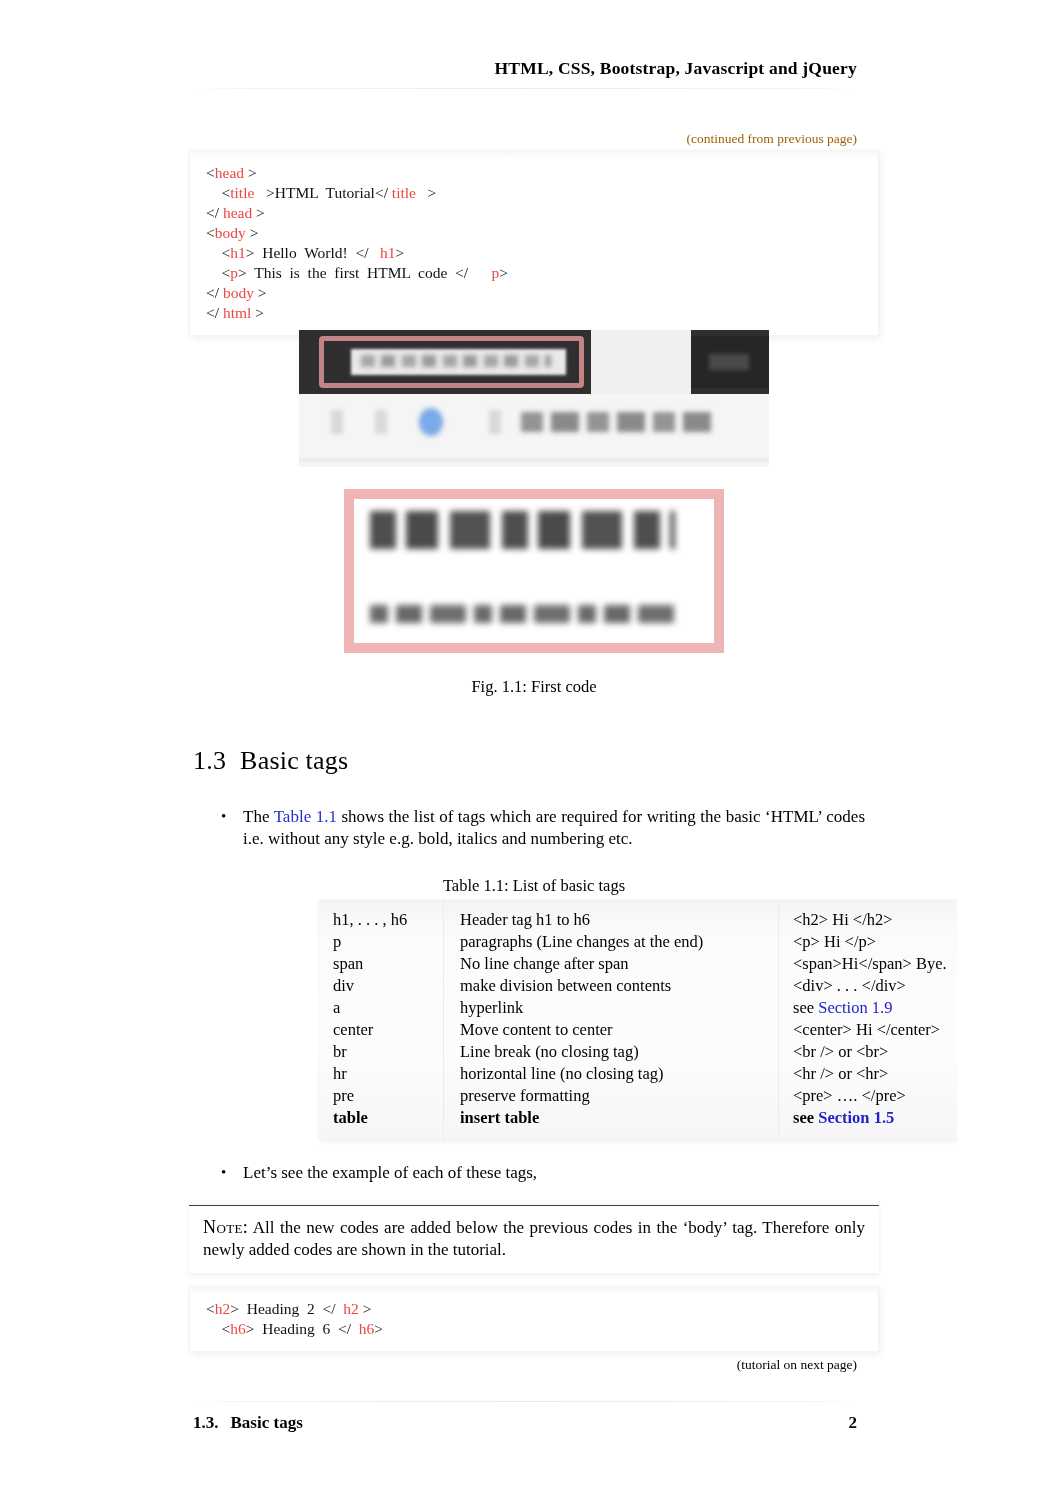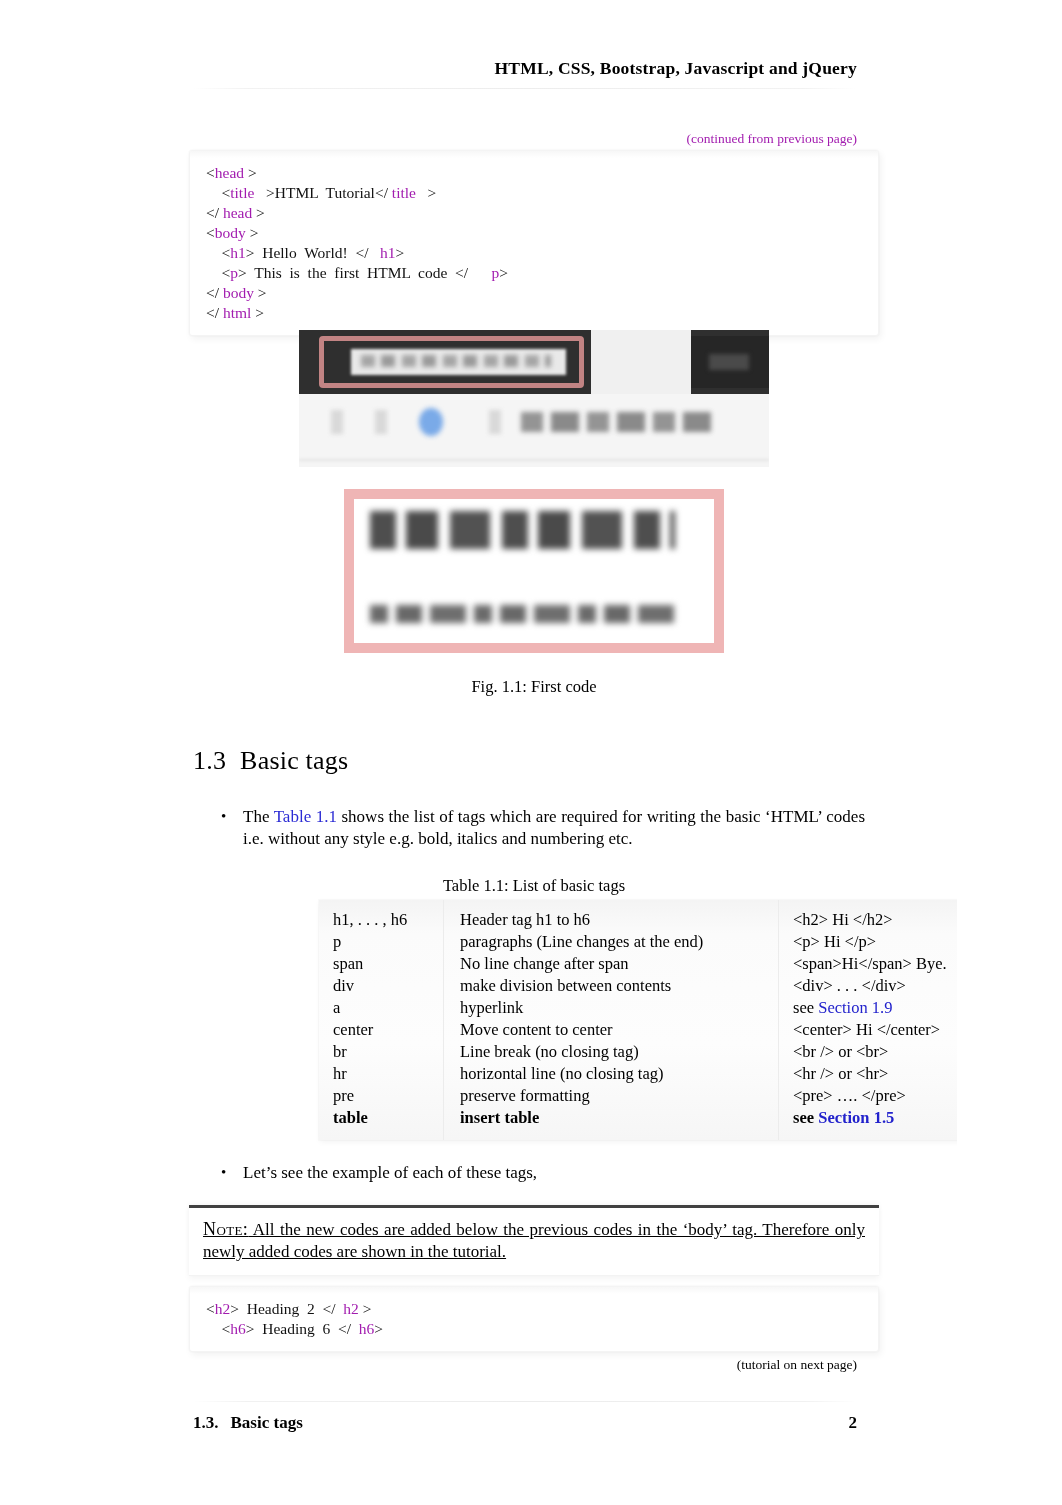--- a/index.html
+++ b/index.html
@@ -39,21 +39,21 @@
     height: 1px;
     background: linear-gradient(to right, #ffffff 0%, #f2f2f2 8%, #ededed 50%, #f2f2f2 92%, #ffffff 100%);
   }
 
   
   .continued-note {
     position: absolute;
     top: 131px;
     right: 100px;
     font-size: 13.5px;
-    color: #a21caf;
+    color: #a16207;
   }
 
   
   .code-block {
     position: absolute;
     left: 84px;
     right: 78px;
     background: #ffffff;
     border: 1px solid #f4f4f4;
     border-radius: 3px;
@@ -72,21 +72,21 @@
   #code-block-top { top: 150px; }
   #code-block-bottom { top: 1286px; }
 
   .code-line {
     font-family: "Liberation Serif", "DejaVu Serif", serif;
     font-size: 15.5px;
     line-height: 20px;
     white-space: pre;
     color: #111111;
   }
-  .code-line .tag { color: #a21caf; }
+  .code-line .tag { color: #ef4444; }
   .code-line .txt { color: #111111; }
 
   
   .figure-wrap {
     position: absolute;
     top: 330px;
     left: 84px;
     right: 78px;
     text-align: center;
   }
@@ -296,27 +296,26 @@
 
   
   .note-box {
     position: absolute;
     top: 1205px;
     left: 84px;
     right: 78px;
     padding: 10px 14px 12px 14px;
     box-sizing: border-box;
     background: #ffffff;
-    border-top: 3px solid #404040;
+    border-top: 1px solid #404040;
     border-bottom: 1px solid #f3f3f3;
     box-shadow: 0 -2px 5px rgba(0,0,0,0.035), 0 3px 6px rgba(0,0,0,0.045);
     font-size: 17px;
     line-height: 22px;
     text-align: justify;
-    text-decoration: underline;
   }
   .note-label {
     font-variant: small-caps;
     font-size: 18px;
     letter-spacing: .4px;
   }
 
   
   .continues-note {
     position: absolute;

